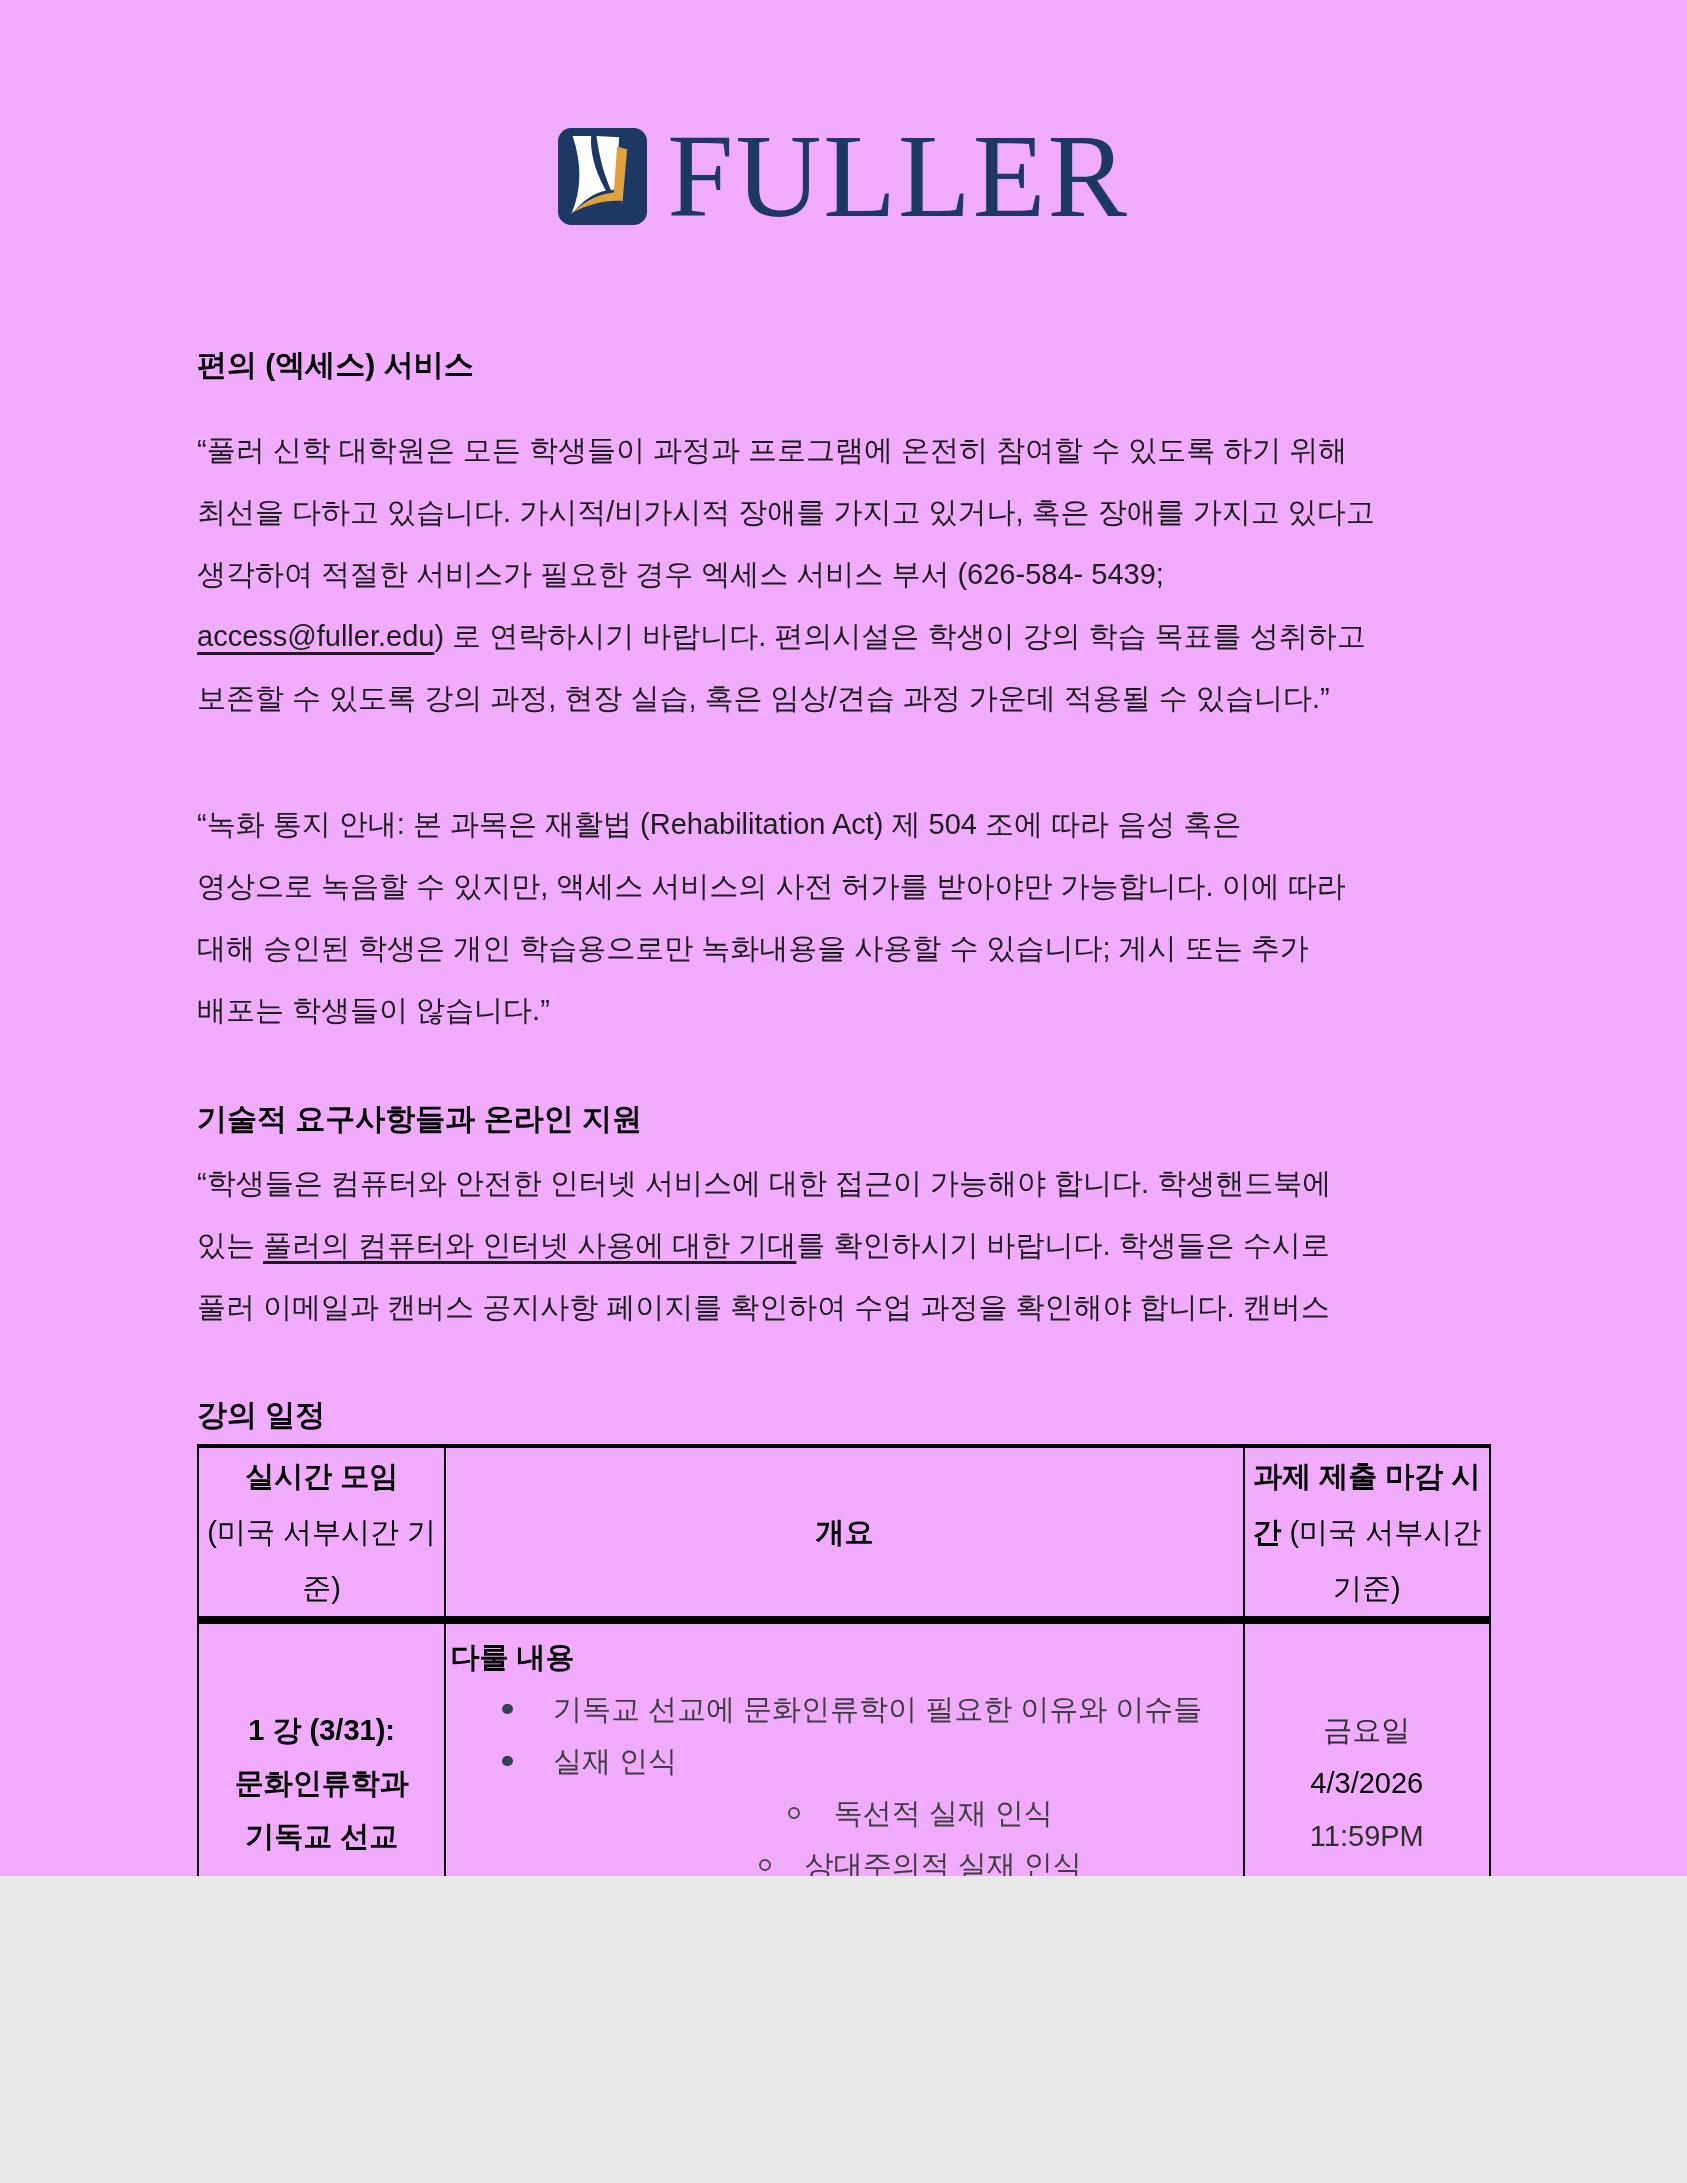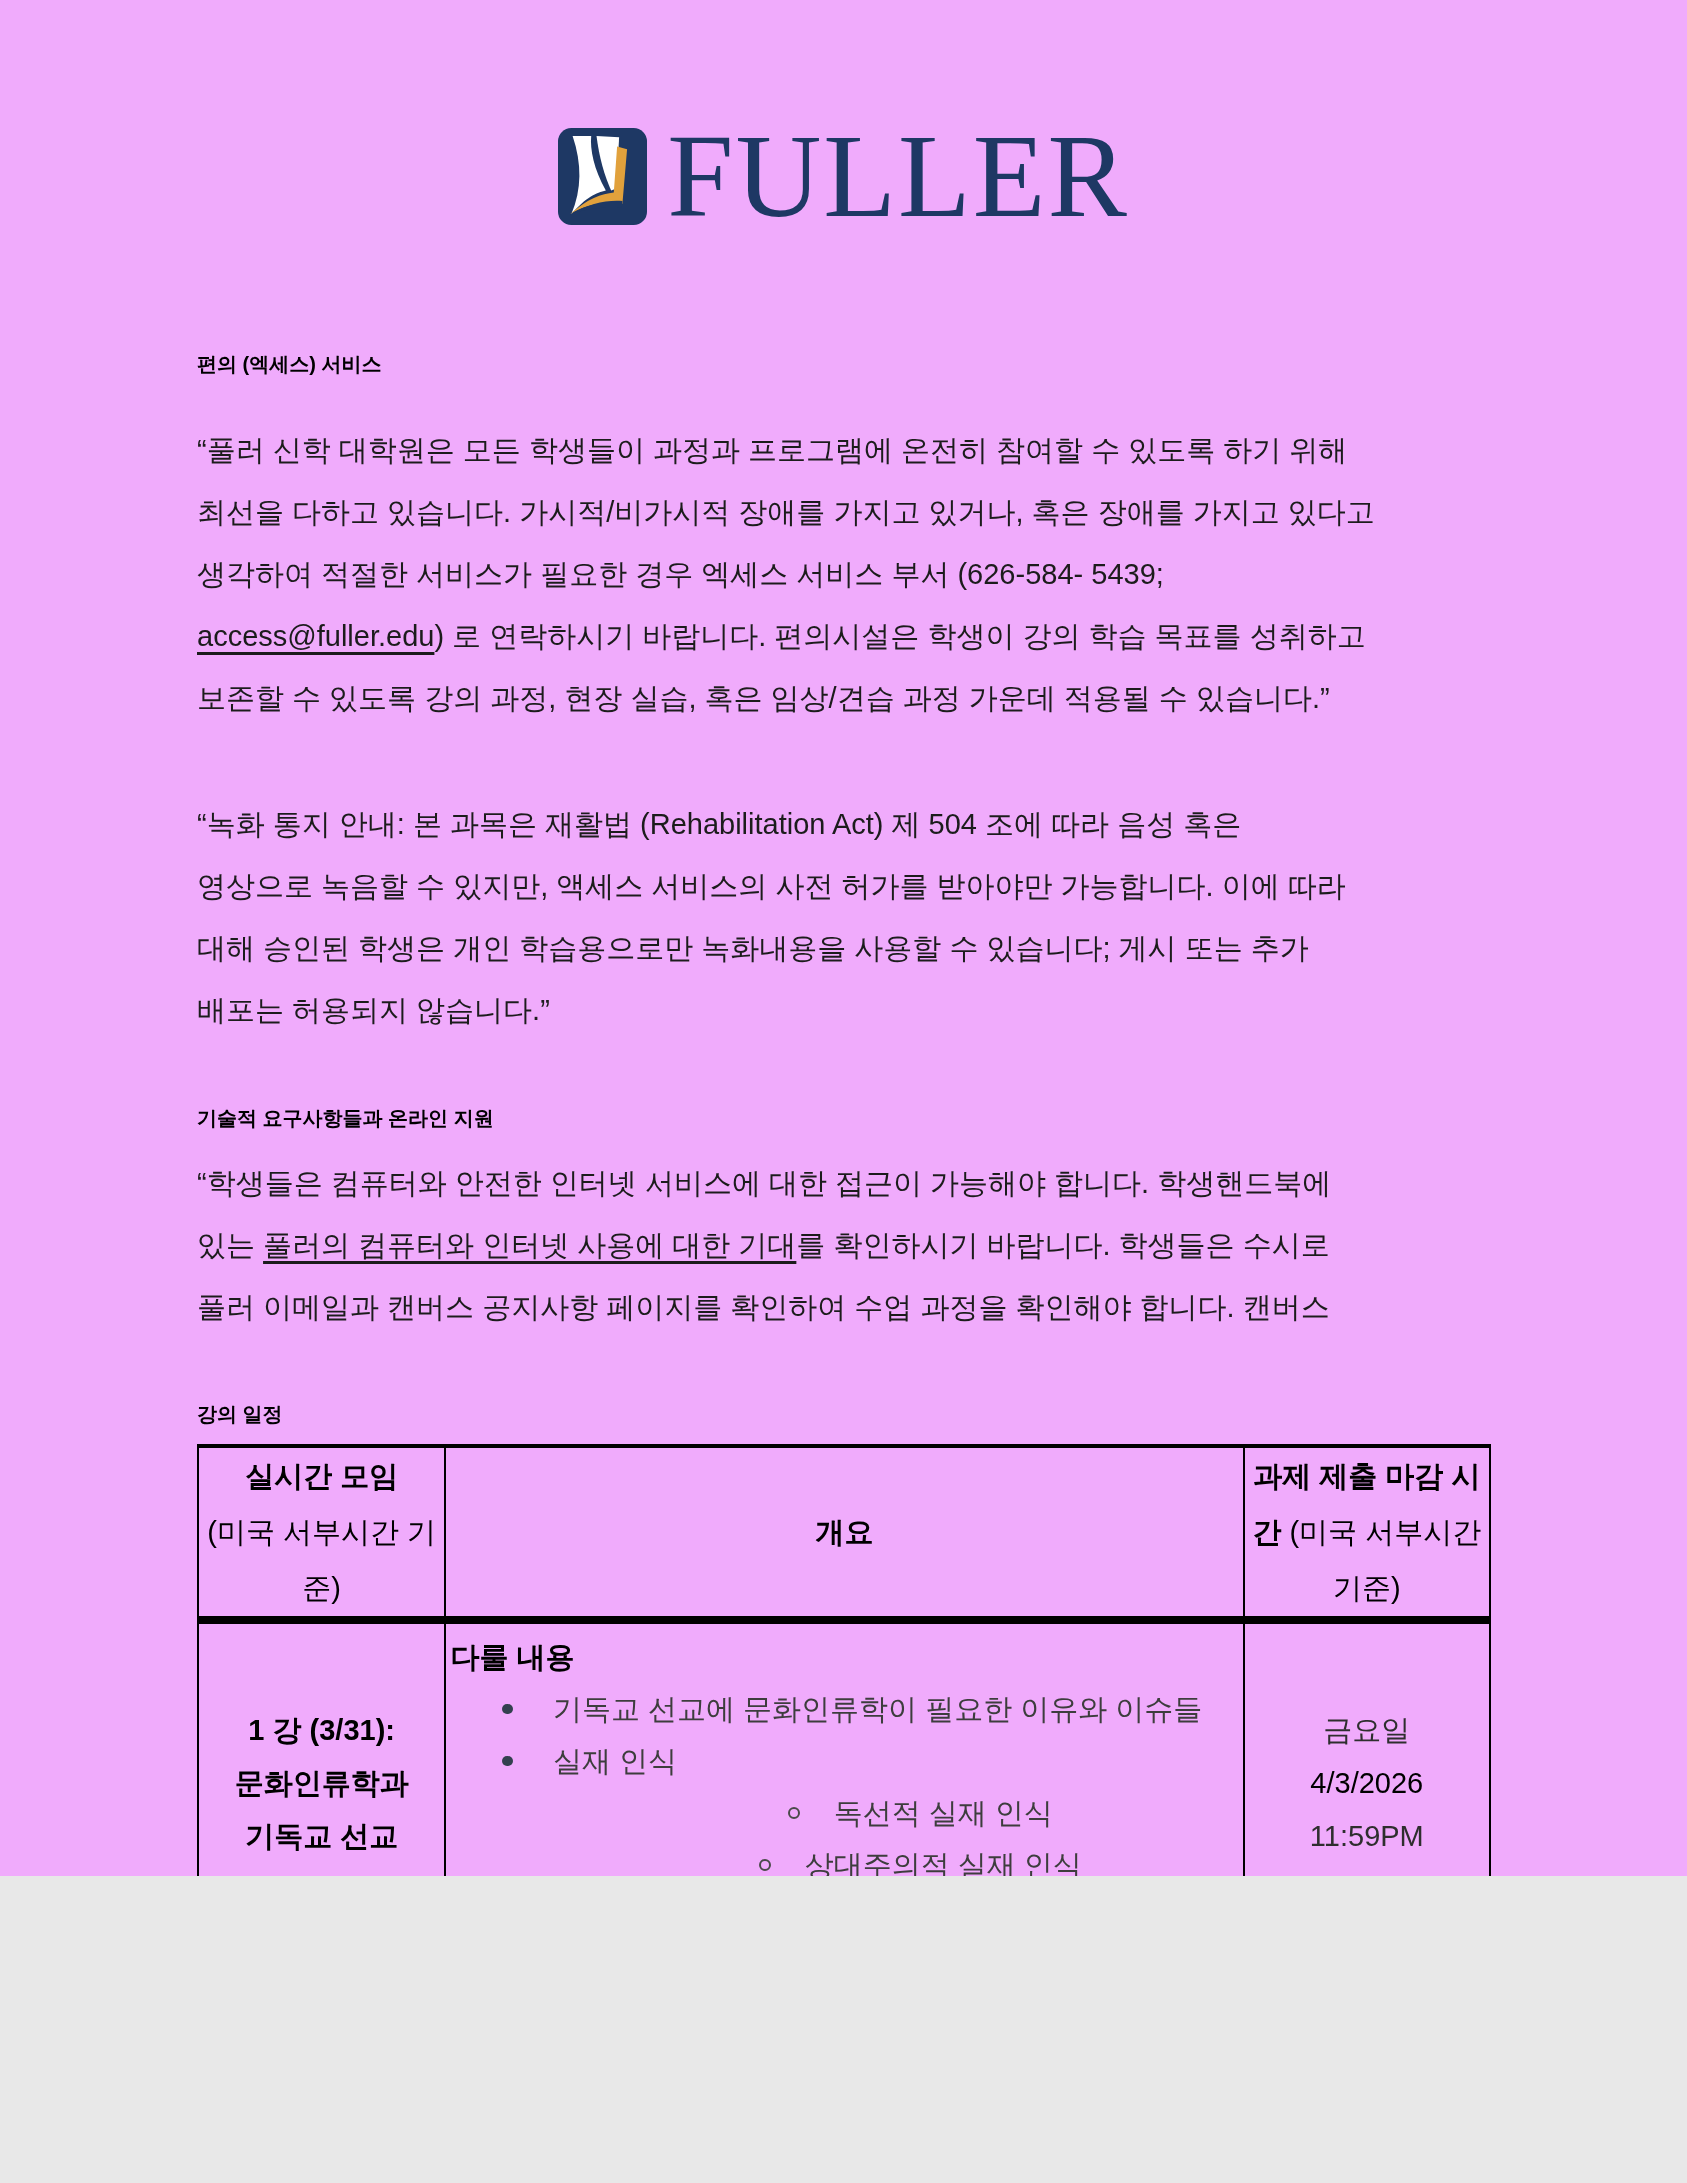--- a/index.html
+++ b/index.html
@@ -19,21 +19,21 @@
   .logo{display:flex;align-items:center;gap:20px;}
   .logo-mark{width:89px;height:97px;flex:0 0 auto;}
   .logo-word{
     font-family:"Liberation Serif", serif;
     font-size:119px;line-height:99px;
     font-weight:500;letter-spacing:2px;
     color:#1E3864;
   }
 
   
-  .h1{font-size:20px;font-weight:700;color:#000;line-height:41px;}
+  .h1{font-size:30px;font-weight:700;color:#000;line-height:41px;}
   .h-access{margin-top:118px;}
   .h-tech{margin-top:57px;}
   .h-sched{margin-top:56px;}
 
   
   .para{margin-top:34px;}
   .para2{margin-top:64px;}
   .p-line{font-size:29px;line-height:62px;white-space:nowrap;color:#1c1c1c;}
   .ulink{text-decoration:underline;text-underline-offset:6px;text-decoration-thickness:2.6px;color:#1c1c1c;}
 
@@ -95,21 +95,21 @@
       <div class="p-line">최선을 다하고 있습니다. 가시적/비가시적 장애를 가지고 있거나, 혹은 장애를 가지고 있다고</div>
       <div class="p-line">생각하여 적절한 서비스가 필요한 경우 엑세스 서비스 부서 (626-584- 5439;</div>
       <div class="p-line"><span class="ulink">access@fuller.edu</span><span>) 로 연락하시기 바랍니다. 편의시설은 학생이 강의 학습 목표를 성취하고</span></div>
       <div class="p-line">보존할 수 있도록 강의 과정, 현장 실습, 혹은 임상/견습 과정 가운데 적용될 수 있습니다.”</div>
     </div>
 
     <div class="para2">
       <div class="p-line">“녹화 통지 안내: 본 과목은 재활법 (Rehabilitation Act) 제 504 조에 따라 음성 혹은</div>
       <div class="p-line">영상으로 녹음할 수 있지만, 액세스 서비스의 사전 허가를 받아야만 가능합니다. 이에 따라</div>
       <div class="p-line">대해 승인된 학생은 개인 학습용으로만 녹화내용을 사용할 수 있습니다; 게시 또는 추가</div>
-      <div class="p-line">배포는 허용되지 않습니다.”</div>
+      <div class="p-line">배포는 학생들이 않습니다.”</div>
     </div>
 
     <div class="h1 h-tech">기술적 요구사항들과 온라인 지원</div>
 
     <div class="para" style="margin-top:13.2px;">
       <div class="p-line">“학생들은 컴퓨터와 안전한 인터넷 서비스에 대한 접근이 가능해야 합니다. 학생핸드북에</div>
       <div class="p-line"><span>있는 </span><span class="ulink">풀러의 컴퓨터와 인터넷 사용에 대한 기대</span><span>를 확인하시기 바랍니다. 학생들은 수시로</span></div>
       <div class="p-line">풀러 이메일과 캔버스 공지사항 페이지를 확인하여 수업 과정을 확인해야 합니다. 캔버스</div>
     </div>
 

